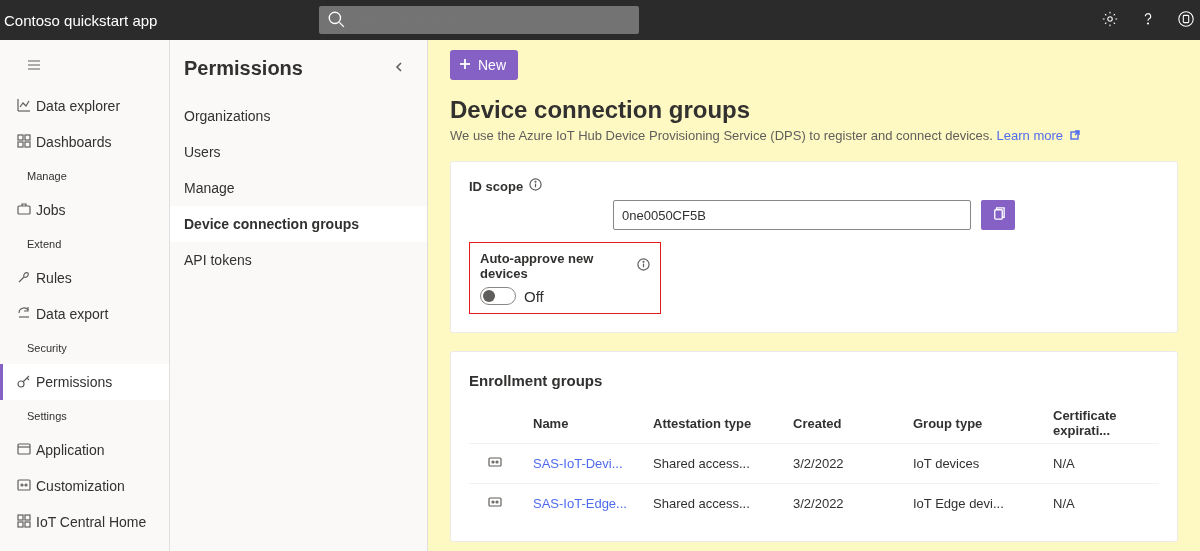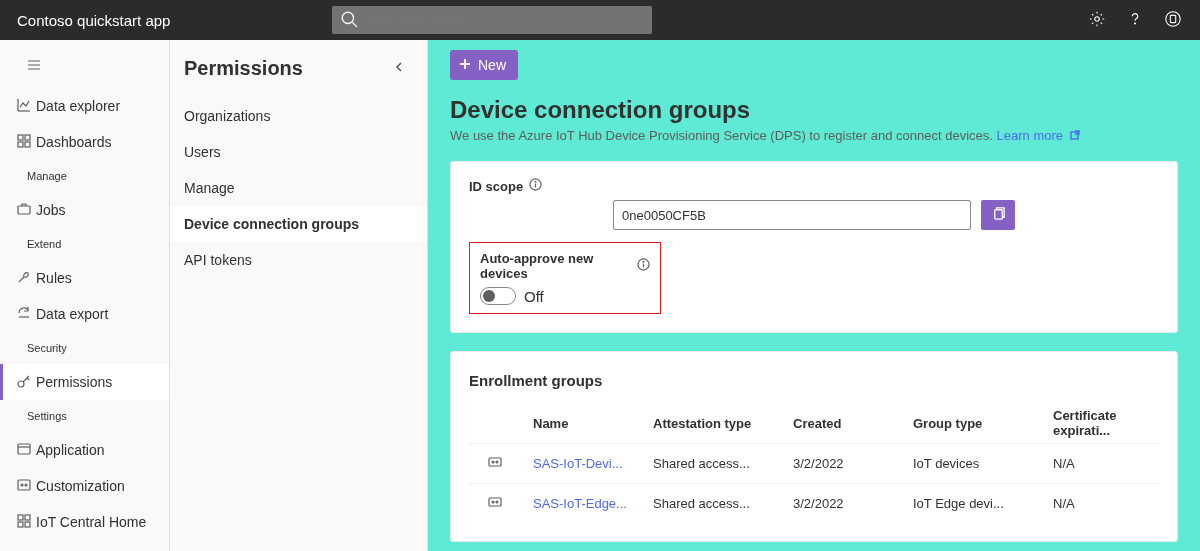--- a/index.html
+++ b/index.html
@@ -13,21 +13,21 @@
     overflow: hidden;
   }
 
   
   .topbar {
     height: 40px;
     background: #2b2b2b;
     color: #fff;
     display: flex;
     align-items: center;
-    padding: 0 17px;
+    padding: 0 4px;
     gap: 32px;
   }
   .topbar .app-title { font-size: 15px; font-weight: 500; }
   .search-wrap {
     flex: 0 0 320px;
     height: 28px;
     background: #737373;
     border-radius: 2px;
     display: flex;
     align-items: center;
@@ -135,21 +135,21 @@
     cursor: pointer;
   }
   .subnav .sub-item.active {
     background: #fff;
     font-weight: 600;
   }
 
   
   .content {
     flex: 1;
-    background: #5eead4;
+    background: #fef9c3;
     padding: 10px 22px;
     overflow-y: auto;
   }
   .new-btn {
     background: #8661c5;
     color: #fff;
     border: none;
     border-radius: 3px;
     height: 30px;
     padding: 0 12px 0 8px;

